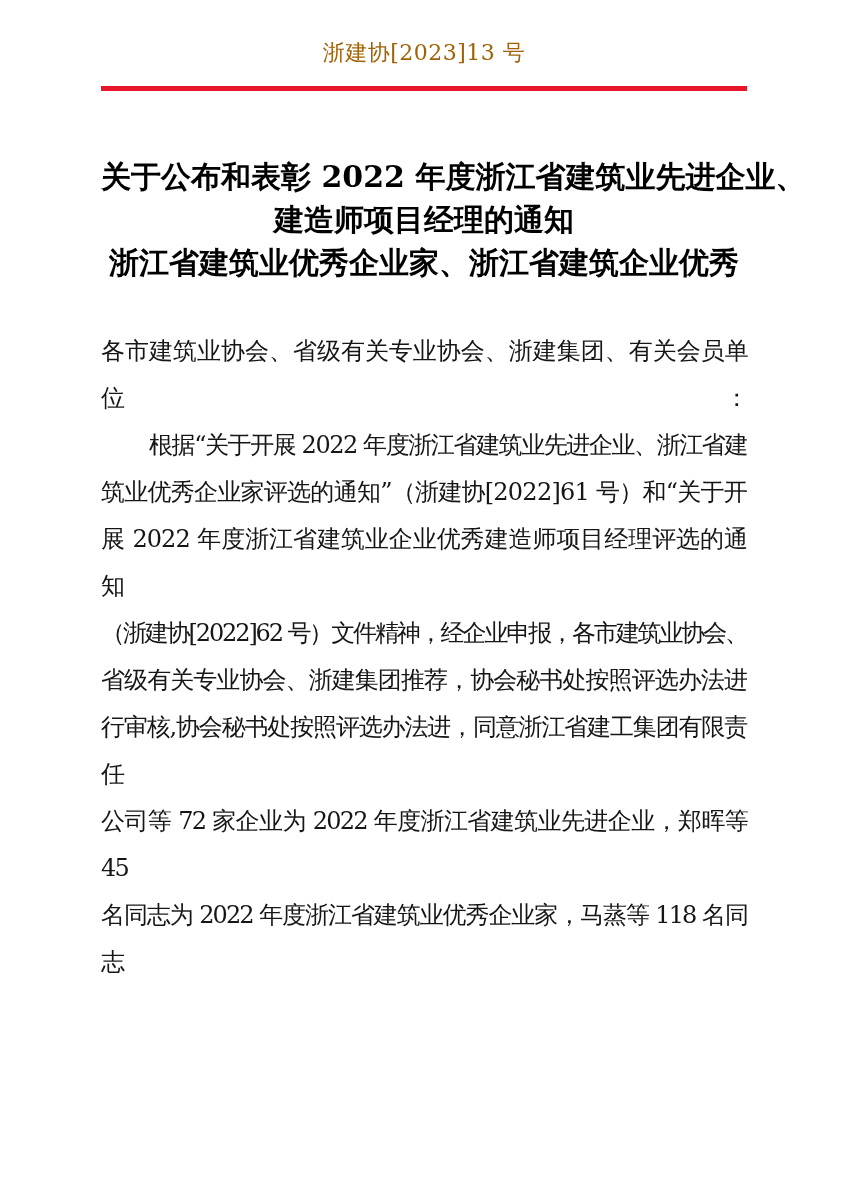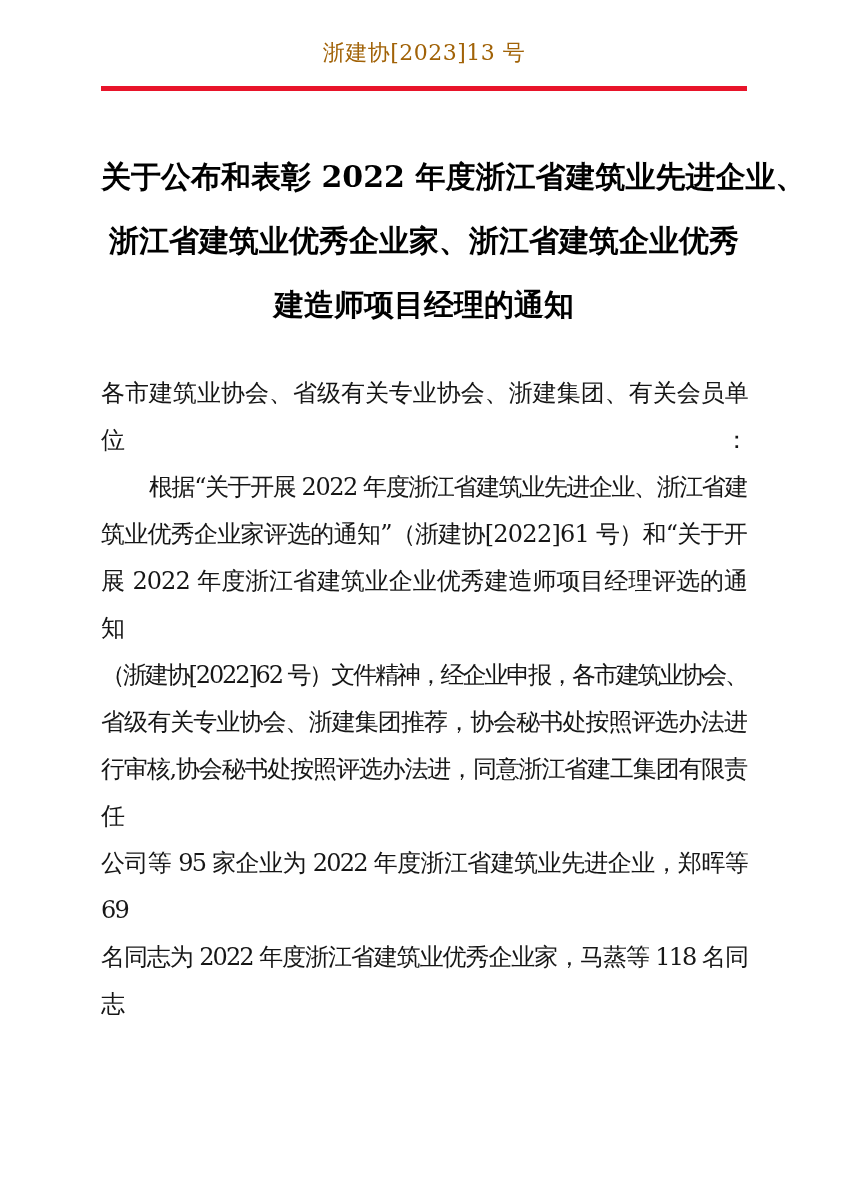--- a/index.html
+++ b/index.html
@@ -55,21 +55,21 @@
   }
   
   .doc-title {
     margin-top: 64px;
     text-align: center;
     font-weight: bold;
     font-size: 30px;
     line-height: 43px;
     color: #000000;
   }
-  .doc-title .t-line { white-space: nowrap; margin-top: 21px; }
+  .doc-title .t-line { white-space: nowrap; }
   
   .body-text {
     margin-top: 44px;
     font-size: 24px;
     line-height: 47px;
     color: #161616;
   }
   .b-line {
     width: 646px;
     text-align: justify;
@@ -84,31 +84,31 @@
 <div class="page">
   <div class="content">
 
 
     <div class="doc-number">浙建协[2023]13 号</div>
 
     <div class="red-line"></div>
 
     <div class="doc-title">
       <div class="t-line">关于公布和表彰 2022 年度浙江省建筑业先进企业、</div>
+      <div class="t-line">建造师项目经理的通知</div>
       <div class="t-line">浙江省建筑业优秀企业家、浙江省建筑企业优秀</div>
-      <div class="t-line">建造师项目经理的通知</div>
     </div>
 
     <div class="body-text">
       <div class="b-line fit" style="letter-spacing: -1.72px; white-space: normal;">各市建筑业协会、省级有关专业协会、浙建集团、有关会员单位：</div>
       <div class="b-line fit indent" style="letter-spacing: -1.43px; white-space: normal;">根据“关于开展 2022 年度浙江省建筑业先进企业、浙江省建</div>
       <div class="b-line fit" style="letter-spacing: -0.76px; white-space: normal;">筑业优秀企业家评选的通知”（浙建协[2022]61 号）和“关于开</div>
       <div class="b-line fit" style="letter-spacing: -0.97px; white-space: normal;">展 2022 年度浙江省建筑业企业优秀建造师项目经理评选的通知</div>
       <div class="b-line fit" style="letter-spacing: -2.12px; white-space: normal;">（浙建协[2022]62 号）文件精神，经企业申报，各市建筑业协会、</div>
       <div class="b-line fit" style="letter-spacing: -0.93px; white-space: normal;">省级有关专业协会、浙建集团推荐，协会秘书处按照评选办法进</div>
       <div class="b-line fit" style="letter-spacing: -1.17px; white-space: normal;">行审核,协会秘书处按照评选办法进，同意浙江省建工集团有限责任</div>
-      <div class="b-line fit" style="letter-spacing: -1.83px; white-space: normal;">公司等 95 家企业为 2022 年度浙江省建筑业先进企业，郑晖等 69</div>
+      <div class="b-line fit" style="letter-spacing: -1.83px; white-space: normal;">公司等 72 家企业为 2022 年度浙江省建筑业先进企业，郑晖等 45</div>
       <div class="b-line fit" style="letter-spacing: -1.91px; white-space: normal;">名同志为 2022 年度浙江省建筑业优秀企业家，马蒸等 118 名同志</div>
 
     </div>
 
   </div>
 </div>
 
 </body></html>

